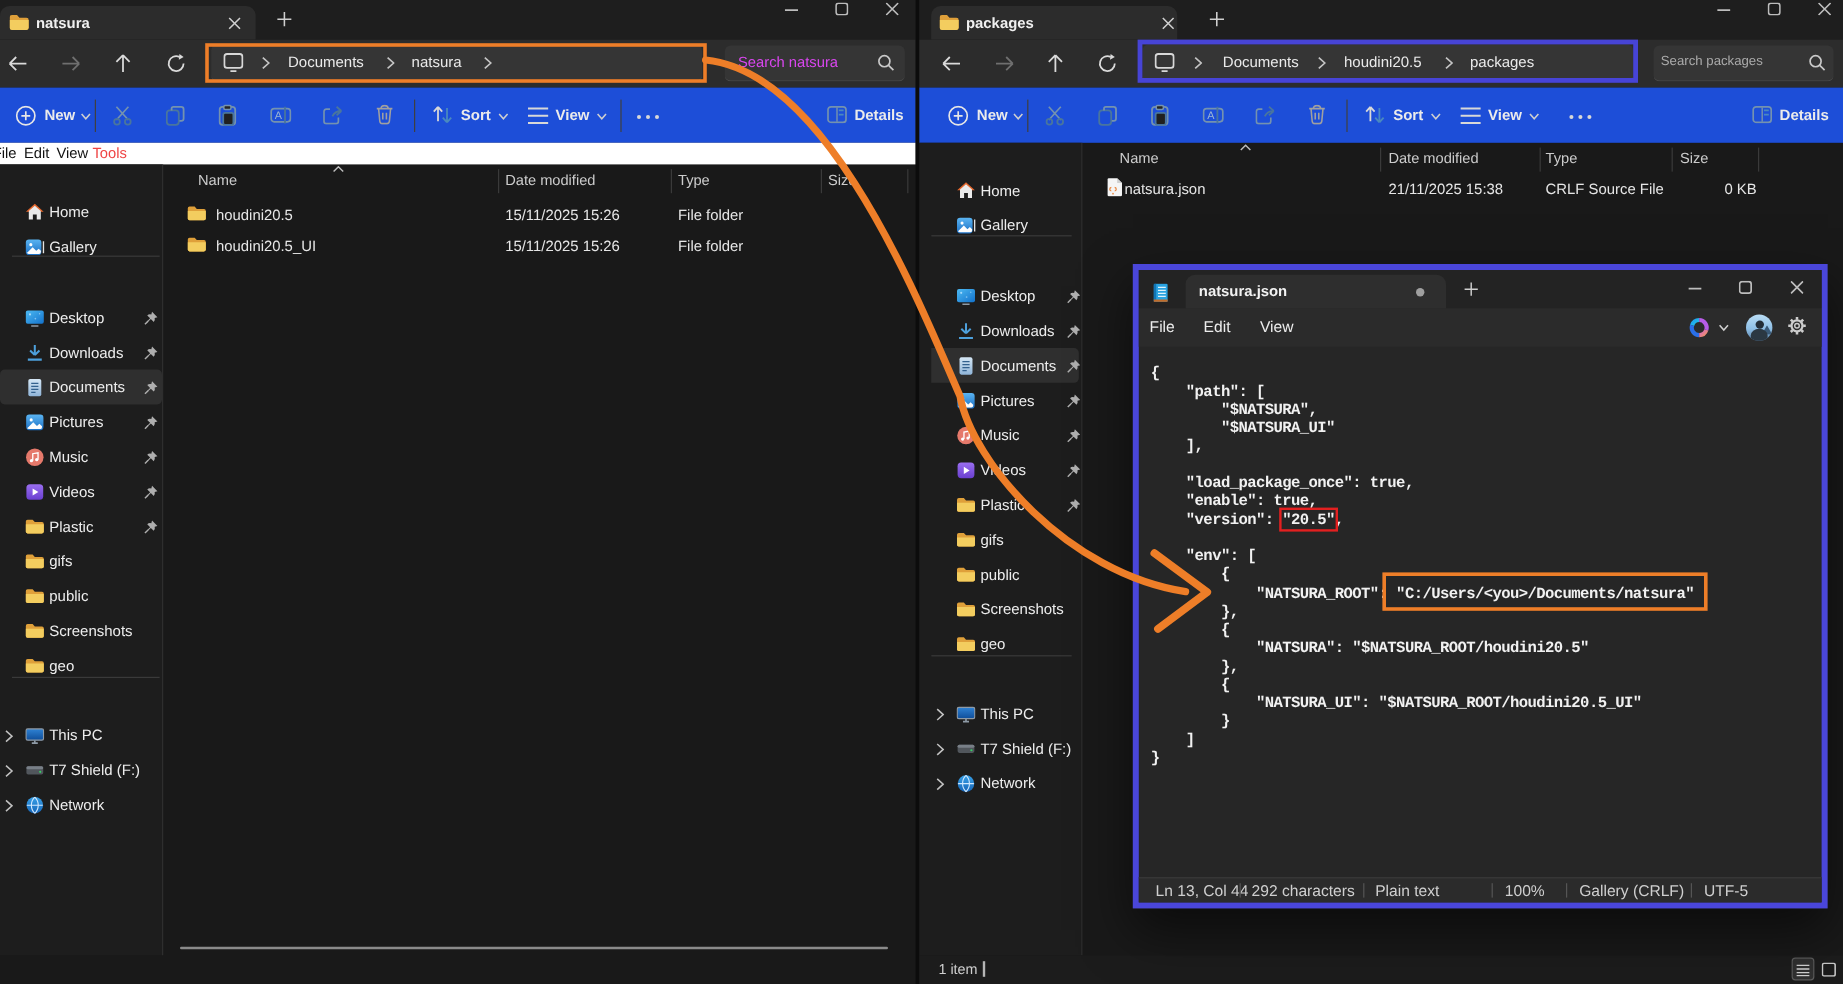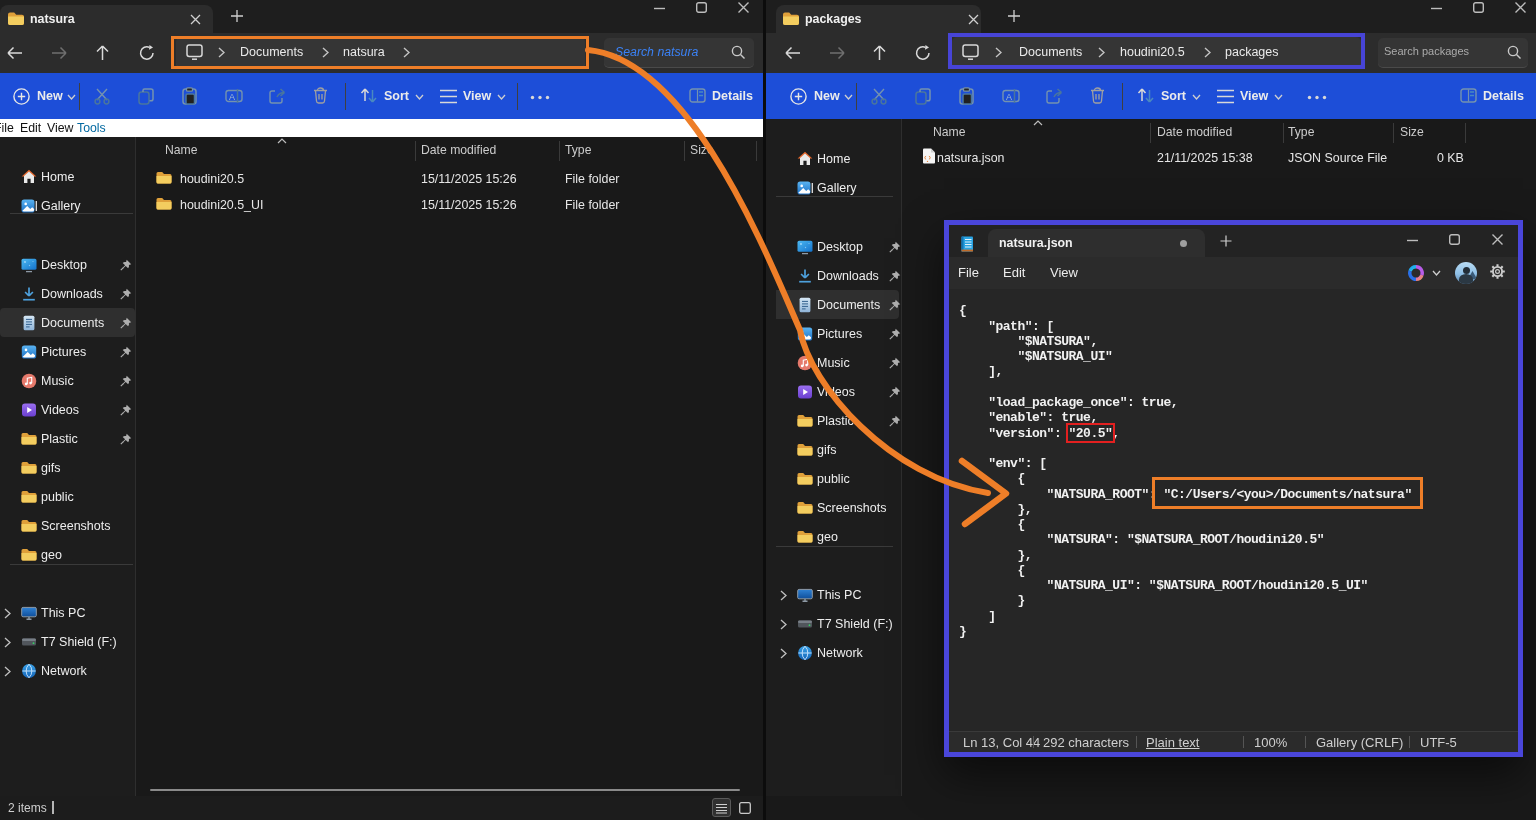--- a/index.html
+++ b/index.html
@@ -182,21 +182,21 @@
       </svg>
     <span class="bct abs" style="left:240px;top:12px;">Documents</span>
     <svg class="abs" style="left:322px;top:14px;" width="7" height="11">
         <path d="M1,1 L6,5.5 L1,10" stroke="#c4c4c4" stroke-width="1.4" fill="none"></path>
       </svg>
     <span class="bct abs" style="left:343px;top:12px;">natsura</span>
     <svg class="abs" style="left:403px;top:14px;" width="7" height="11">
         <path d="M1,1 L6,5.5 L1,10" stroke="#c4c4c4" stroke-width="1.4" fill="none"></path>
       </svg>
     <div class="field" style="left:604px;top:5px;width:150px;height:30px;"></div>
-    <span class="abs" style="left:615px;top:12px;color:#3b82f6;font-size:12.3px;font-style:italic;">Search natsura</span>
+    <span class="abs" style="left:615px;top:12px;color:#d946ef;font-size:12.3px;">Search natsura</span>
     <svg class="abs" style="left:731px;top:12px;" width="15" height="15">
         <circle cx="6" cy="6" r="4.6" fill="none" stroke="#c9c9c9" stroke-width="1.4"></circle>
         <path d="M9.5,9.5 L13.5,13.5" stroke="#c9c9c9" stroke-width="1.4"></path>
       </svg>
   </div>
   <div class="toolbar">
     <svg class="abs" style="left:13px;top:15px;" width="17" height="17">
         <circle cx="8.5" cy="8.5" r="7.6" fill="none" stroke="#e6e6e6" stroke-width="1.4"></circle>
         <path d="M8.5,4.8 V12.2 M4.8,8.5 H12.2" stroke="#e6e6e6" stroke-width="1.4"></path>
       </svg>
@@ -257,21 +257,21 @@
         <rect x="1" y="1" width="15" height="13" rx="2.5" fill="none" stroke="#7492af" stroke-width="1.4"></rect>
         <path d="M8.5,1.5 V13.5" stroke="#7492af" stroke-width="1.2"></path>
         <path d="M10,4 H14 M10,7.5 H14" stroke="#4a89bf" stroke-width="1.3"></path>
       </svg>
     <span class="tbtext abs" style="left:712px;top:16px;">Details</span>
   </div>
   <div class="abs" style="left:0;top:119px;width:763px;height:18px;background:#ffffff;">
     <span class="abs" style="left:-6px;top:2px;color:#111;font-size:12.3px;">File</span>
     <span class="abs" style="left:20px;top:2px;color:#111;font-size:12.3px;">Edit</span>
     <span class="abs" style="left:47px;top:2px;color:#111;font-size:12.3px;">View</span>
-    <span class="abs" style="left:77px;top:2px;color:#0369a1;font-size:12.3px;">Tools</span>
+    <span class="abs" style="left:77px;top:2px;color:#ef4444;font-size:12.3px;">Tools</span>
   </div>
 
   <div class="abs" style="left:0;top:137px;width:135px;height:659px;background:#1d1d1d;"></div>
   <div class="abs" style="left:135px;top:137px;width:1px;height:659px;background:#2e2e2e;"></div>
   <div id="sideL" class="abs" style="left:0;top:137px;width:135px;height:659px;">
     <div class="side-item" style="top:5.5px;">
         <svg class="sic">
           <use href="#i-home"></use>
         </svg>
         <span class="side-label">Home</span>
@@ -419,32 +419,20 @@
     <span class="cell" style="left:285px;top:35px;">15/11/2025 15:26</span>
     <span class="cell" style="left:429px;top:35px;">File folder</span>
     <svg class="abs" style="left:19px;top:59px;width:18px;height:16px;">
         <use href="#i-fold"></use>
       </svg>
     <span class="cell" style="left:44px;top:61px;">houdini20.5_UI</span>
     <span class="cell" style="left:285px;top:61px;">15/11/2025 15:26</span>
     <span class="cell" style="left:429px;top:61px;">File folder</span>
   </div>
   <div class="abs" style="left:150px;top:789px;width:590px;height:2px;background:#8a8a8a;border-radius:1px;"></div>
-  <div class="statusbar">
-    <span class="stx" style="left:8px;">2 items</span>
-    <div class="abs" style="left:52px;top:5px;width:1.5px;height:13px;background:#b5b5b5;"></div>
-    <div class="abs" style="left:712px;top:2px;width:19px;height:19px;border:1px solid #5a5a5a;background:#303030;border-radius:3px;">
-        <svg style="margin:3.5px 0 0 3px" width="11" height="11">
-          <path d="M0,1.5 H11 M0,4.5 H11 M0,7.5 H11 M0,10 H11" stroke="#d0d0d0" stroke-width="1.1"></path>
-        </svg>
-      </div>
-    <svg class="abs" style="left:739px;top:6px;" width="12" height="12">
-        <rect x="0.7" y="0.7" width="10.6" height="10.6" rx="1.5" fill="none" stroke="#c9c9c9" stroke-width="1.3"></rect>
-      </svg>
-  </div>
 </div>
 
 <div class="win" id="winR">
   <div class="tabstrip">
     <div class="tab" style="left:10px;width:205px;">
       <svg class="abs" style="left:7px;top:7px;" width="16" height="13">
           <path fill="#dfa03a" d="M0,2.5 Q0,.5 2,.5 h4.2 l2,2.2 H14 q2,0 2,2 V11 q0,2-2,2 H2 Q0,13 0,11z"></path>
           <path fill="#f3cd5f" d="M0,4.6 h16 V11 q0,2-2,2 H2 Q0,13 0,11z"></path>
         </svg>
       <span class="abs" style="left:29px;top:7px;font-size:12.4px;font-weight:bold;color:#f0f0f0;">packages</span>
@@ -711,22 +699,34 @@
     <span class="hdr" style="left:499px;top:6px;">Size</span>
     <div class="sep-v" style="left:249px;top:4px;height:20px;background:#3a3a3a;"></div>
     <div class="sep-v" style="left:382px;top:4px;height:20px;background:#3a3a3a;"></div>
     <div class="sep-v" style="left:492px;top:4px;height:20px;background:#3a3a3a;"></div>
     <div class="sep-v" style="left:564px;top:4px;height:20px;background:#3a3a3a;"></div>
     <svg class="abs" style="left:21px;top:29px;width:14px;height:16px;">
         <use href="#i-json"></use>
       </svg>
     <span class="cell" style="left:36px;top:32px;">natsura.json</span>
     <span class="cell" style="left:256px;top:32px;">21/11/2025 15:38</span>
-    <span class="cell" style="left:387px;top:32px;">JSON Source File</span>
+    <span class="cell" style="left:387px;top:32px;">CRLF Source File</span>
     <span class="cell" style="left:536px;top:32px;">0 KB</span>
+  </div>
+  <div class="statusbar">
+    <span class="stx" style="left:16px;">1 item</span>
+    <div class="abs" style="left:53px;top:5px;width:1.5px;height:13px;background:#b5b5b5;"></div>
+    <div class="abs" style="left:727px;top:2px;width:19px;height:19px;border:1px solid #5a5a5a;background:#303030;border-radius:3px;">
+        <svg style="margin:3.5px 0 0 3px" width="11" height="11">
+          <path d="M0,1.5 H11 M0,4.5 H11 M0,7.5 H11 M0,10 H11" stroke="#d0d0d0" stroke-width="1.1"></path>
+        </svg>
+      </div>
+    <svg class="abs" style="left:752px;top:6px;" width="12" height="12">
+        <rect x="0.7" y="0.7" width="10.6" height="10.6" rx="1.5" fill="none" stroke="#c9c9c9" stroke-width="1.3"></rect>
+      </svg>
   </div>
 </div>
 
 <div id="notepad" class="abs" style="left:944px;top:220px;width:579px;height:537px;border:5px solid #4a46da;background:#262626;box-shadow:0 18px 40px rgba(0,0,0,0.55);">
   <div class="abs" style="left:0;top:0;width:569px;height:32px;background:#232323;">
     <svg class="abs" style="left:10px;top:11px;width:16px;height:16px;">
         <rect x="2.5" y="0.5" width="11.5" height="15" rx="1" fill="#29a3e2"></rect>
         <rect x="2.5" y="0.5" width="2" height="15" fill="#1274b4"></rect>
         <path d="M6,3.5 H12.5 M6,6 H12.5 M6,8.5 H12.5 M6,11 H12.5" stroke="#dff2fc" stroke-width="1.1"></path>
         <rect x="2.5" y="13.6" width="11.5" height="1.9" fill="#c06c2a"></rect>
@@ -804,21 +804,21 @@
         {
             "NATSURA_UI": "$NATSURA_ROOT/houdini20.5_UI"
         }
     ]
 }</pre>
   <div class="abs" style="left:0;top:506px;width:569px;height:21px;background:#2b2b2b;border-top:1px solid #3a3a3a;">
     <span class="abs npst" style="left:14px;">Ln 13, Col 44</span>
     <div class="abs npsep" style="left:84px;"></div>
     <span class="abs npst" style="left:94px;">292 characters</span>
     <div class="abs npsep" style="left:187px;"></div>
-    <span class="abs npst" style="left:197px;text-decoration:underline;">Plain text</span>
+    <span class="abs npst" style="left:197px;">Plain text</span>
     <div class="abs npsep" style="left:294px;"></div>
     <span class="abs npst" style="left:305px;">100%</span>
     <div class="abs npsep" style="left:356px;"></div>
     <span class="abs npst" style="left:367px;">Gallery (CRLF)</span>
     <div class="abs npsep" style="left:460px;"></div>
     <span class="abs npst" style="left:471px;">UTF-5</span>
   </div>
 </div>
 
 <div class="abs" style="left:171px;top:36px;width:418px;height:33px;border:3.5px solid #ee7e28;"></div>

